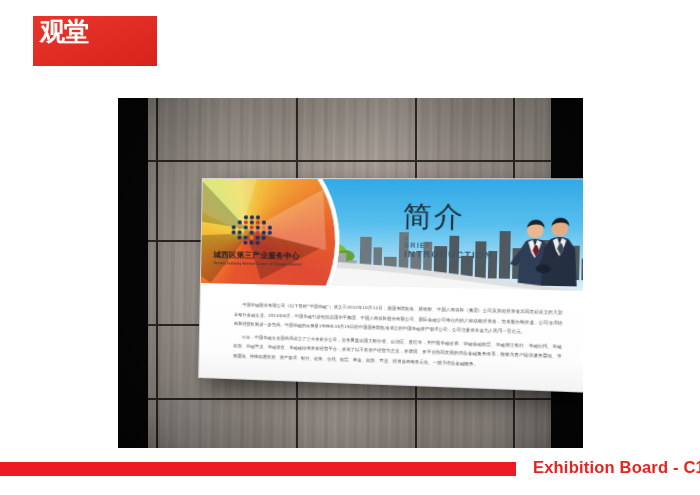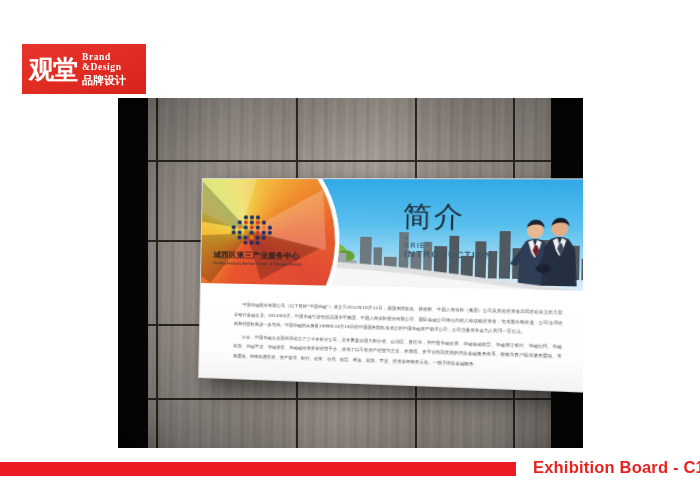--- a/index.html
+++ b/index.html
@@ -4,25 +4,24 @@
 <style>
   html,body{margin:0;padding:0;}
   body{
     width:700px;height:495px;background:#ffffff;
     font-family:"Liberation Sans", sans-serif;
     overflow:hidden;position:relative;
   }
 
   
   #brand-logo{
-    position:absolute;left:22px;top:16px;width:124px;height:50px;
+    position:absolute;left:33px;top:16px;width:124px;height:50px;
     background:linear-gradient(160deg,#e8342a 0%,#e22d24 45%,#d8231c 100%);
-    display:flex;align-items:center;box-sizing:border-box;
+    display:flex;align-items:flex-start;box-sizing:border-box;
     padding:3px 6px 3px 7px;
-    margin-top:28px;
   }
   #brand-cn{
     color:#ffffff;font-size:25px;line-height:1;font-weight:700;
     letter-spacing:-1px;
     font-family:"DejaVu Sans", sans-serif;
     text-shadow:0 0 1px rgba(255,255,255,.35);
     flex:0 0 auto;
   }
   #brand-right{margin-left:5px;display:flex;flex-direction:column;justify-content:center;flex:1 1 auto;}
   .brand-en{
@@ -178,25 +177,20 @@
     font-size:4.15px;line-height:9.6px;text-align:justify;
     text-indent:8.3px;margin:0 0 3px 0;
     letter-spacing:.05px;
   }
 </style>
 </head>
 <body>
 
 <div id="brand-logo">
   <div id="brand-cn">观堂</div>
-  <div id="brand-right">
-    <div class="brand-en">Brand</div>
-    <div class="brand-en">&amp;Design</div>
-    <div id="brand-sub">品牌设计</div>
-  </div>
 </div>
 
 <div id="scene">
 
   <div id="wall"></div>
   <div id="grain"></div>
 
   <div class="grout-h" style="top:62px;"></div>
   <div class="grout-h" style="top:142px;"></div>
   <div class="grout-h" style="top:226px;"></div>

